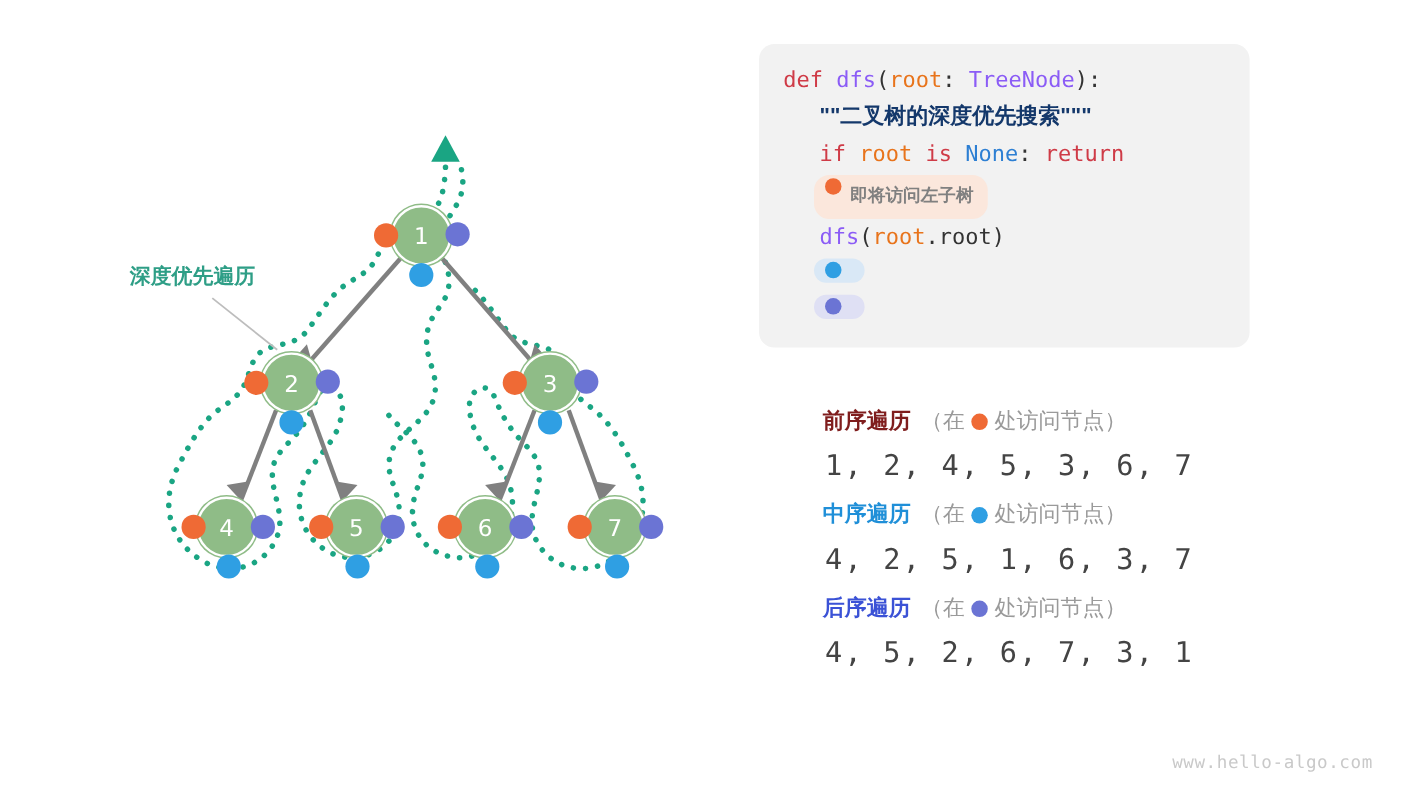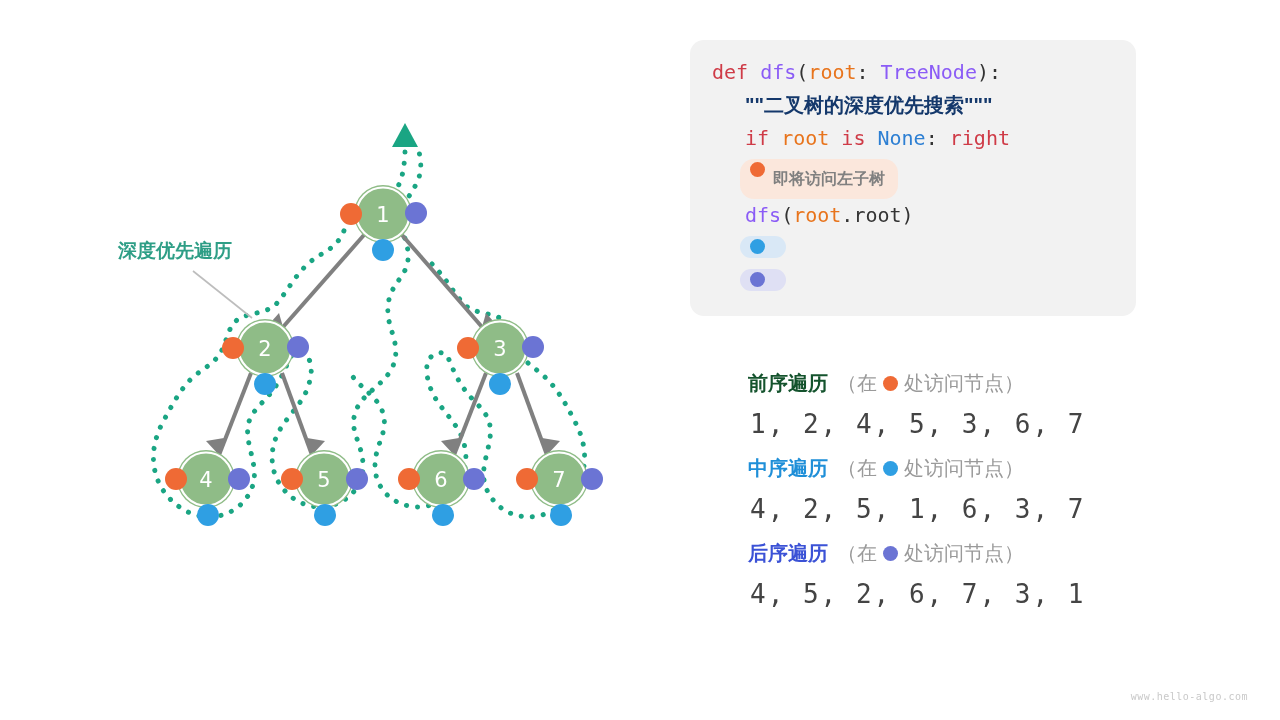--- a/index.html
+++ b/index.html
@@ -115,21 +115,21 @@
   }
   .result-block { margin-bottom: 14px; }
   .result-head {
     font-family: "Liberation Sans", sans-serif;
     font-size: 20px;
     font-weight: bold;
     display: flex;
     align-items: center;
     line-height: 30px;
   }
-  .result-head .title-pre  { color: #14532d; }
+  .result-head .title-pre  { color: #7f1d1d; }
   .result-head .title-in   { color: #1f8fd8; }
   .result-head .title-post { color: #3b52d6; }
   .result-head .paren {
     color: #9a9a9a;
     font-weight: normal;
     margin-left: 9px;
     display: inline-flex;
     align-items: center;
   }
   .result-head .paren .hdot {
@@ -151,21 +151,21 @@
     margin-top: 11px;
     margin-left: 2px;
   }
 
   
   #watermark {
     position: absolute;
     right: 32px;
     bottom: 18px;
     font-family: "DejaVu Sans Mono", monospace;
-    font-size: 10px;
+    font-size: 16px;
     color: #c9c9c9;
     letter-spacing: 0.5px;
   }
 </style>
 </head>
 <body>
 
 <div id="diagram-panel">
   <svg id="tree-svg" width="660" height="720" viewBox="0 0 660 720">
 
@@ -323,21 +323,21 @@
 </div>
 
 <div id="right-panel">
 
   <div id="code-card">
 
     <div class="code-line"><span class="tok-kw">def</span> <span class="tok-fn">dfs</span><span class="tok-punc">(</span><span class="tok-param">root</span><span class="tok-punc">: </span><span class="tok-type">TreeNode</span><span class="tok-punc">):</span></div>
 
     <div class="code-line indent"><span class="tok-doc">""二叉树的深度优先搜索"""</span></div>
 
-    <div class="code-line indent"><span class="tok-kw">if</span> <span class="tok-param">root</span> <span class="tok-kw">is</span> <span class="tok-none">None</span><span class="tok-punc">: </span><span class="tok-kw">right</span></div>
+    <div class="code-line indent"><span class="tok-kw">if</span> <span class="tok-param">root</span> <span class="tok-kw">is</span> <span class="tok-none">None</span><span class="tok-punc">: </span><span class="tok-kw">return</span></div>
 
     <div class="pill-row">
       <span class="pill pre">
         <span class="dot"></span>
         <span>即将访问左子树</span>
       </span>
     </div>
 
     <div class="code-line indent"><span class="tok-fn">dfs</span><span class="tok-punc">(</span><span class="tok-param">root</span><span class="tok-punc">.root</span><span class="tok-punc">)</span></div>
 

